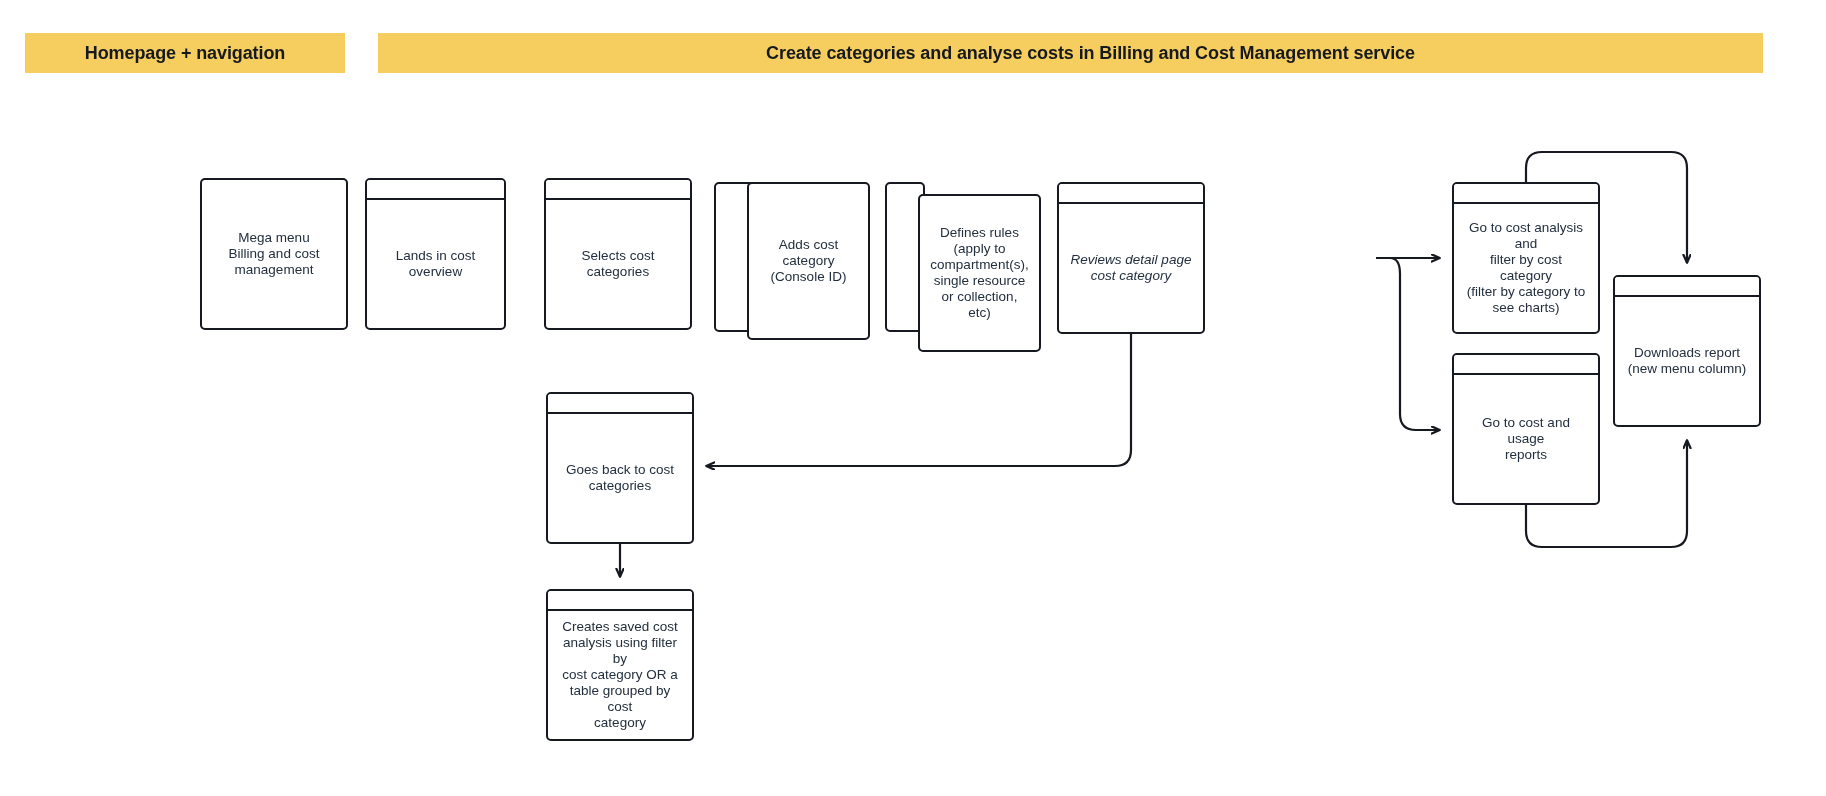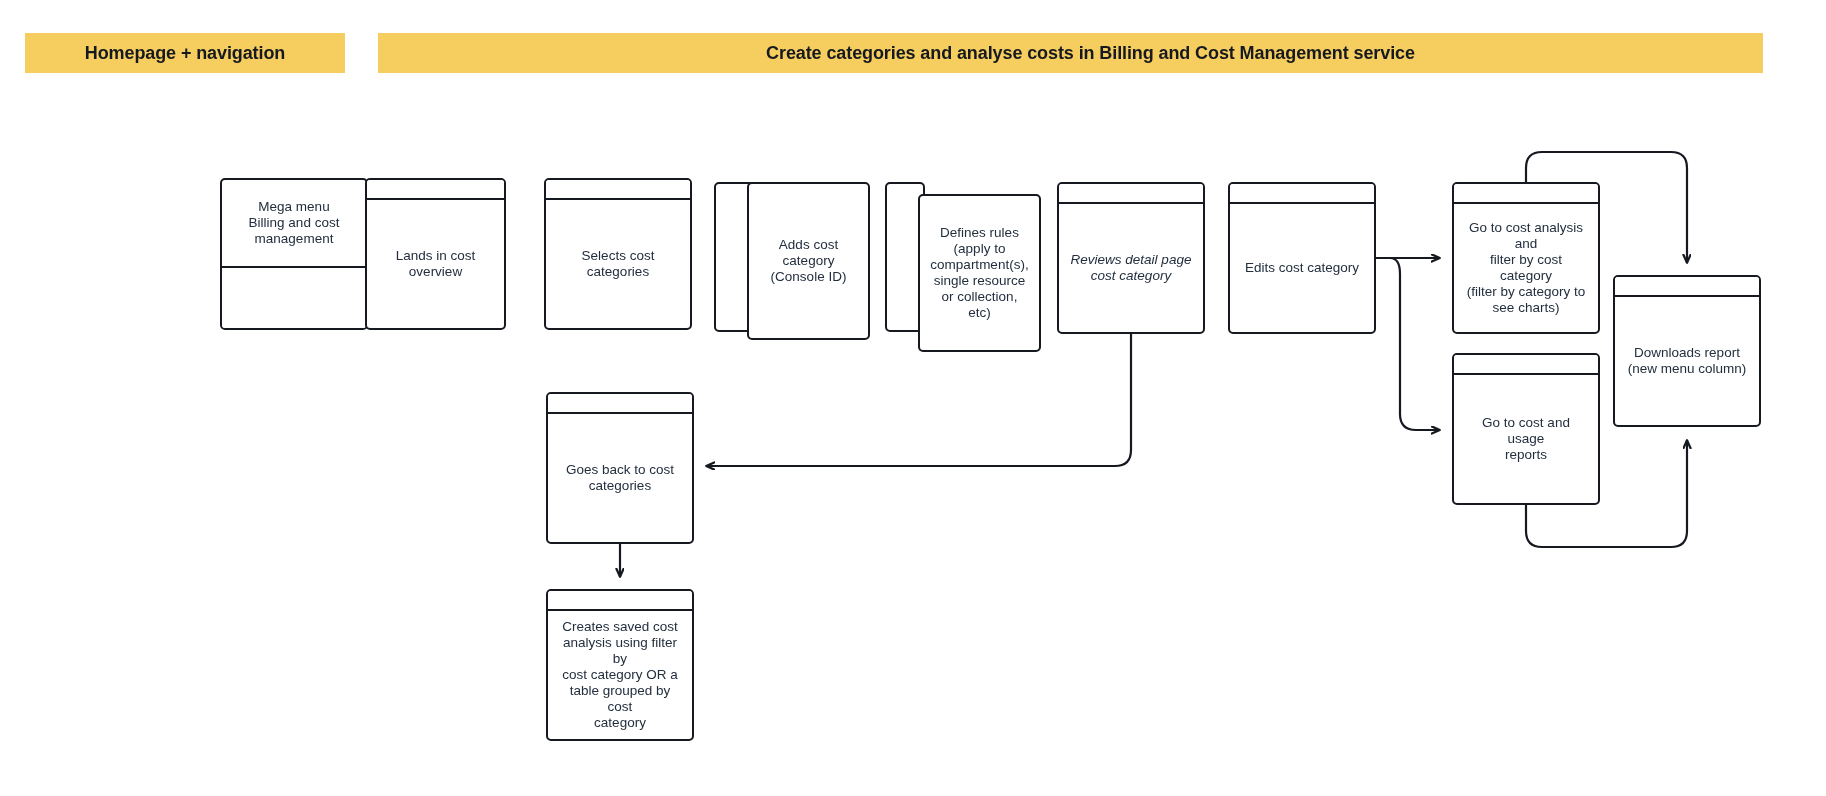--- a/index.html
+++ b/index.html
@@ -62,21 +62,21 @@
   }
   .label{
     font-size:13.5px;
     line-height:1.18;
     color:#232f3e;
     text-align:center;
     white-space:pre-line;
   }
 
   
-  .win.inverted{flex-direction:column;margin-left:20px;}
+  .win.inverted{flex-direction:row;}
   .win.inverted .body{order:1;align-items:center;}
   .win.inverted .titlebar{
     order:2;
     border-bottom:none;
     border-top:2.5px solid #16191f;
     height:60px;
   }
 
   
   .ghost{
@@ -186,28 +186,20 @@
   <div class="node" style="left:1057px;top:182px;width:148px;height:152px;font-style:italic;">
     <div class="win">
       <div class="titlebar"></div>
       <div class="body">
         <div class="label">Reviews detail page
 cost category</div>
       </div>
     </div>
   </div>
 
-  <div class="node" style="left:1228px;top:182px;width:148px;height:152px;">
-    <div class="win">
-      <div class="titlebar"></div>
-      <div class="body">
-        <div class="label">Edits cost category</div>
-      </div>
-    </div>
-  </div>
 
   <div class="node" style="left:1452px;top:182px;width:148px;height:152px;">
     <div class="win">
       <div class="titlebar"></div>
       <div class="body">
         <div class="label">Go to cost analysis and
 filter by cost category
 (filter by category to
 see charts)</div>
       </div>

